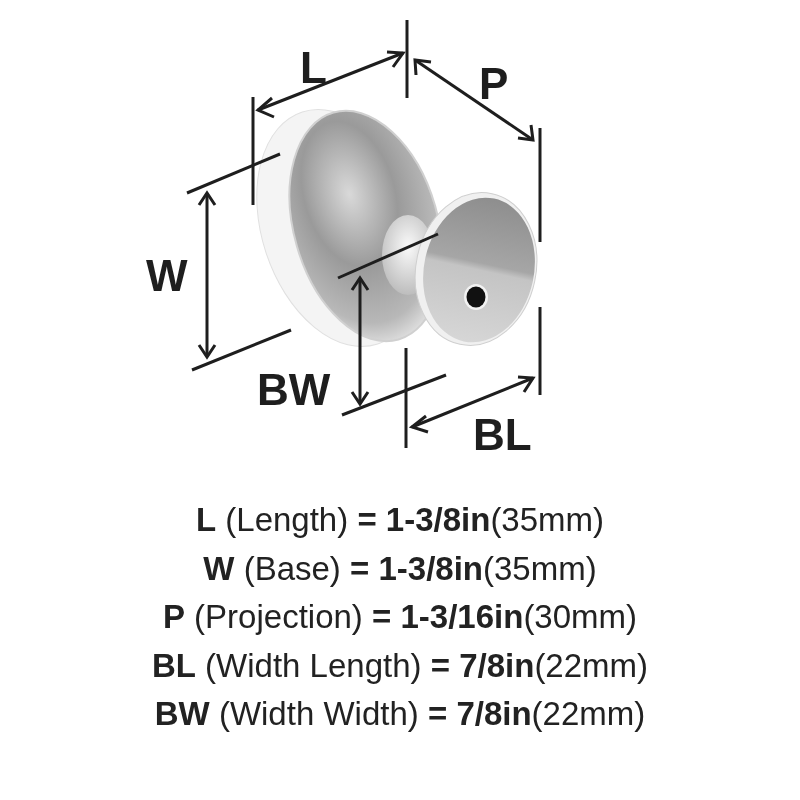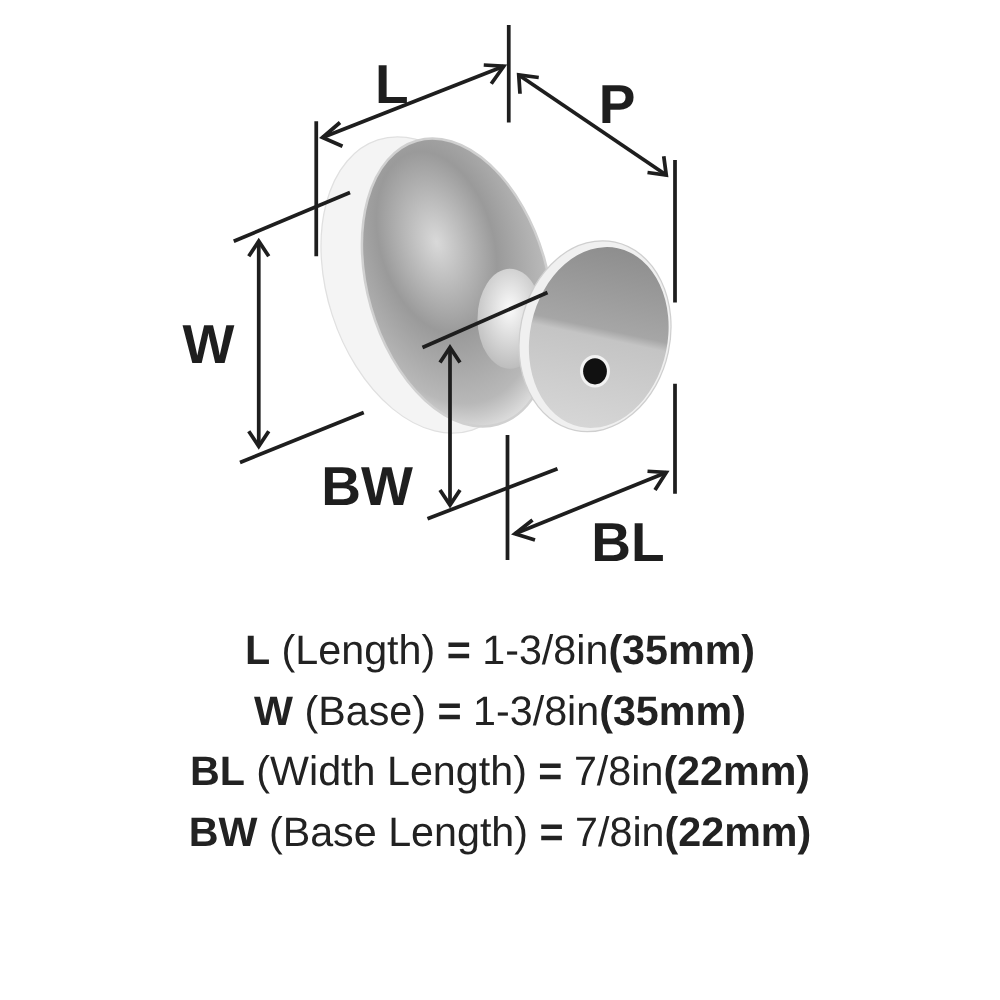--- a/index.html
+++ b/index.html
@@ -4,22 +4,22 @@
 <style>
   html,body{margin:0;padding:0;background:#ffffff;}
   body{width:800px;height:800px;position:relative;overflow:hidden;font-family:"Liberation Sans","DejaVu Sans",sans-serif;color:#1e1e1e;}
   #diagram{position:absolute;left:0;top:0;width:800px;height:470px;}
   .dim-label{position:absolute;font-weight:bold;font-size:44px;color:#1e1e1e;line-height:1;}
   #specs{position:absolute;left:0;top:496px;width:800px;}
   .spec-row{text-align:center;font-size:33px;line-height:48.5px;height:48.5px;white-space:nowrap;color:#222;}
   .spec-row .abbr{font-weight:bold;}
   .spec-row .name{font-weight:normal;}
   .spec-row .eq{font-weight:bold;}
-  .spec-row .inch{font-weight:normal;margin-top:28px;}
-  .spec-row .mm{font-weight:bold;}
+  .spec-row .inch{font-weight:bold;margin-top:28px;}
+  .spec-row .mm{font-weight:normal;}
 </style>
 </head>
 <body>
 
 <div id="diagram">
   <svg width="800" height="470" viewBox="0 0 800 470">
     <defs>
       <radialGradient id="chromeBack" cx="0.45" cy="0.35" r="0.7">
         <stop offset="0" stop-color="#d9d9d9"></stop>
         <stop offset="0.45" stop-color="#9a9a9a"></stop>
@@ -92,15 +92,16 @@
   <div class="dim-label" style="left:300px;top:46px;">L</div>
   <div class="dim-label" style="left:479px;top:62px;">P</div>
   <div class="dim-label" style="left:146px;top:254px;">W</div>
   <div class="dim-label" style="left:257px;top:368px;">BW</div>
   <div class="dim-label" style="left:473px;top:413px;">BL</div>
 </div>
 
 <div id="specs">
   <div class="spec-row"><span class="abbr">L</span><span class="name"> (Length) </span><span class="eq">= </span><span class="inch">1-3/8in</span><span class="mm">(35mm)</span></div>
   <div class="spec-row"><span class="abbr">W</span><span class="name"> (Base) </span><span class="eq">= </span><span class="inch">1-3/8in</span><span class="mm">(35mm)</span></div>
+  <div class="spec-row"><span class="abbr">P</span><span class="name"> (Projection) </span><span class="eq">= </span><span class="inch">1-3/16in</span><span class="mm">(30mm)</span></div>
   <div class="spec-row"><span class="abbr">BL</span><span class="name"> (Width Length) </span><span class="eq">= </span><span class="inch">7/8in</span><span class="mm">(22mm)</span></div>
-  <div class="spec-row"><span class="abbr">BW</span><span class="name"> (Base Length) </span><span class="eq">= </span><span class="inch">7/8in</span><span class="mm">(22mm)</span></div>
+  <div class="spec-row"><span class="abbr">BW</span><span class="name"> (Width Width) </span><span class="eq">= </span><span class="inch">7/8in</span><span class="mm">(22mm)</span></div>
 </div>
 
 </body></html>

